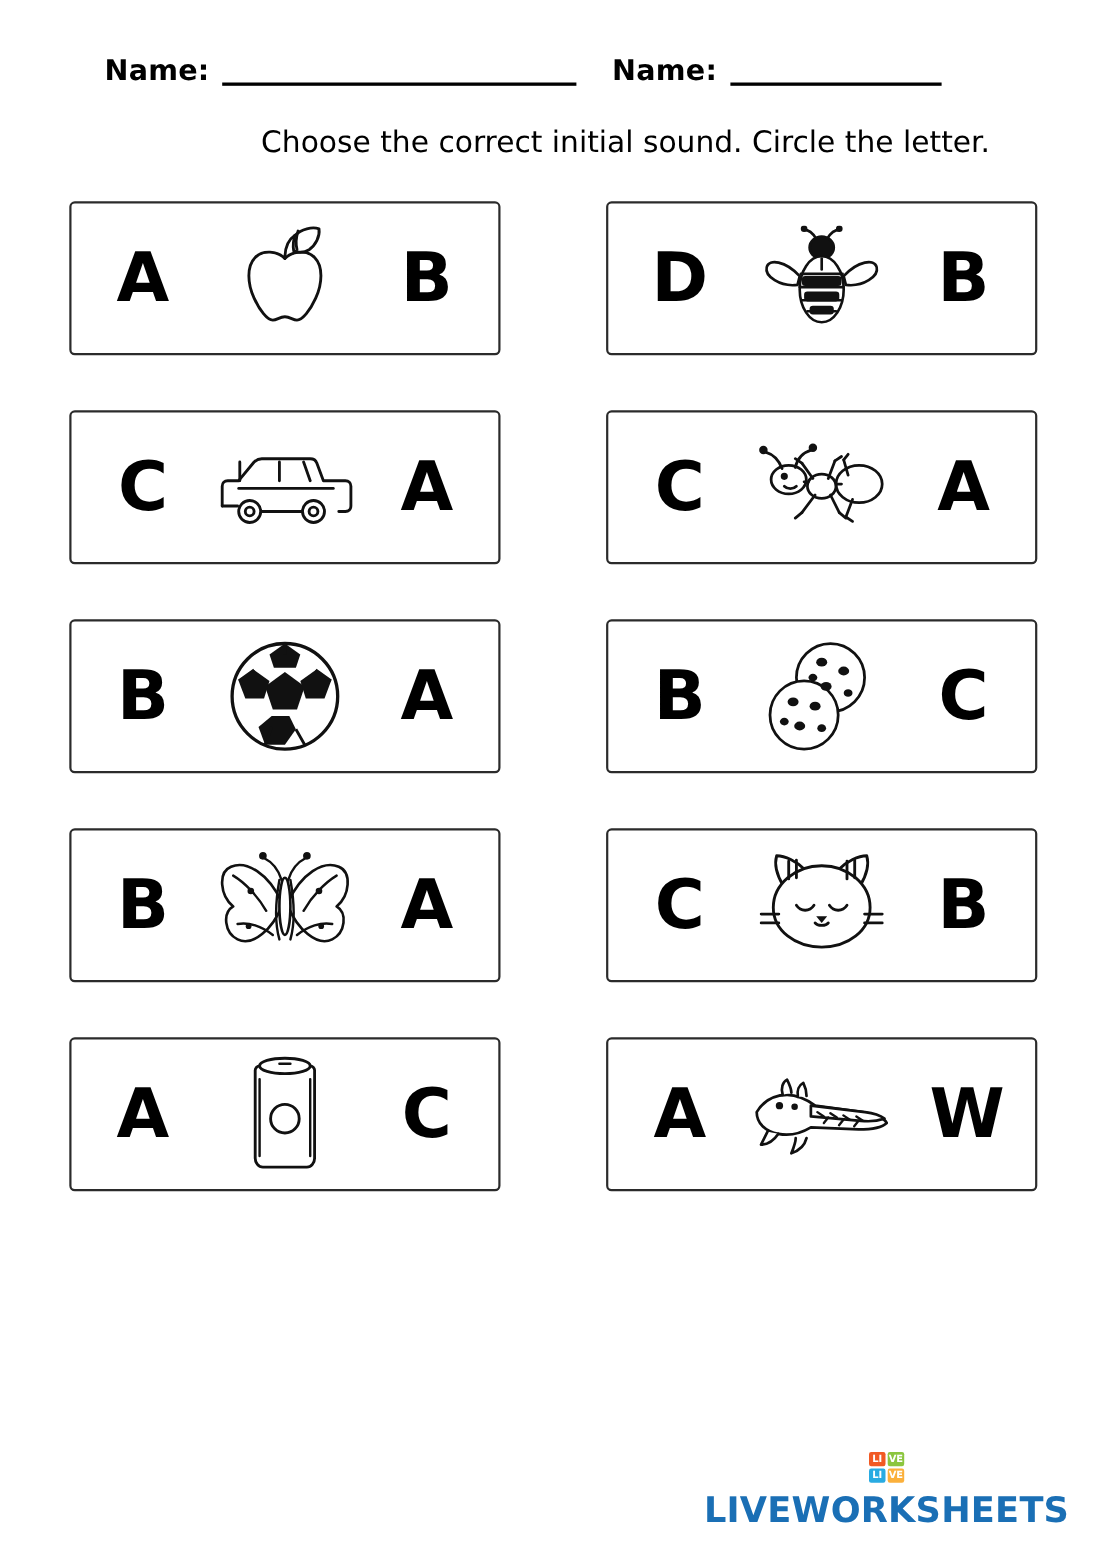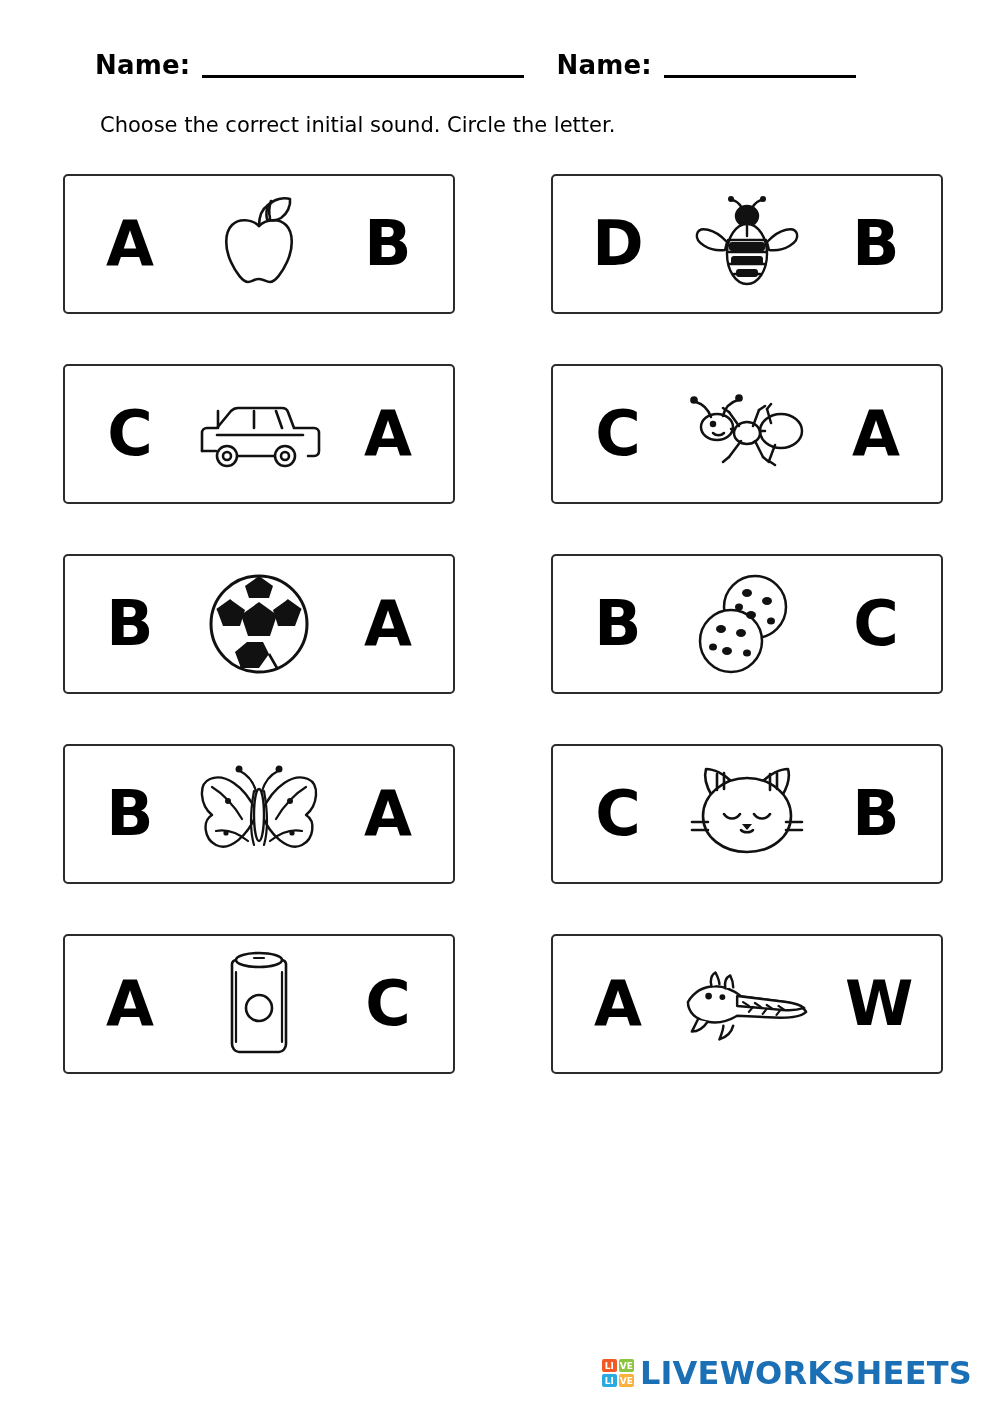--- a/index.html
+++ b/index.html
@@ -41,22 +41,22 @@
     margin-left: 12px;
   }
   .name-line { width: 322px; }
   .class-line { width: 192px; }
   .field-gap { width: 32px; }
 
   
   .instruction {
     margin: 32px auto 0 auto;
     width: 800px;
-    text-align: left;
-    font-size: 21px;
+    text-align: right;
+    font-size: 27px;
     line-height: 1.45;
     font-weight: 500;
   }
 
   
   .grid {
     margin: 34px auto 0 auto;
     width: 880px;
     display: grid;
     grid-template-columns: 392px 392px;
@@ -93,20 +93,21 @@
   .pic svg { display: block; }
 
   
   .footer {
     position: absolute;
     right: 28px;
     bottom: 22px;
     display: flex;
     align-items: center;
     gap: 6px;
+    flex-direction: column;
   }
   .lw-mark {
     display: grid;
     grid-template-columns: 15px 15px;
     grid-template-rows: 13px 13px;
     gap: 2px;
   }
   .lw-mark span {
     display: flex;
     align-items: center;

